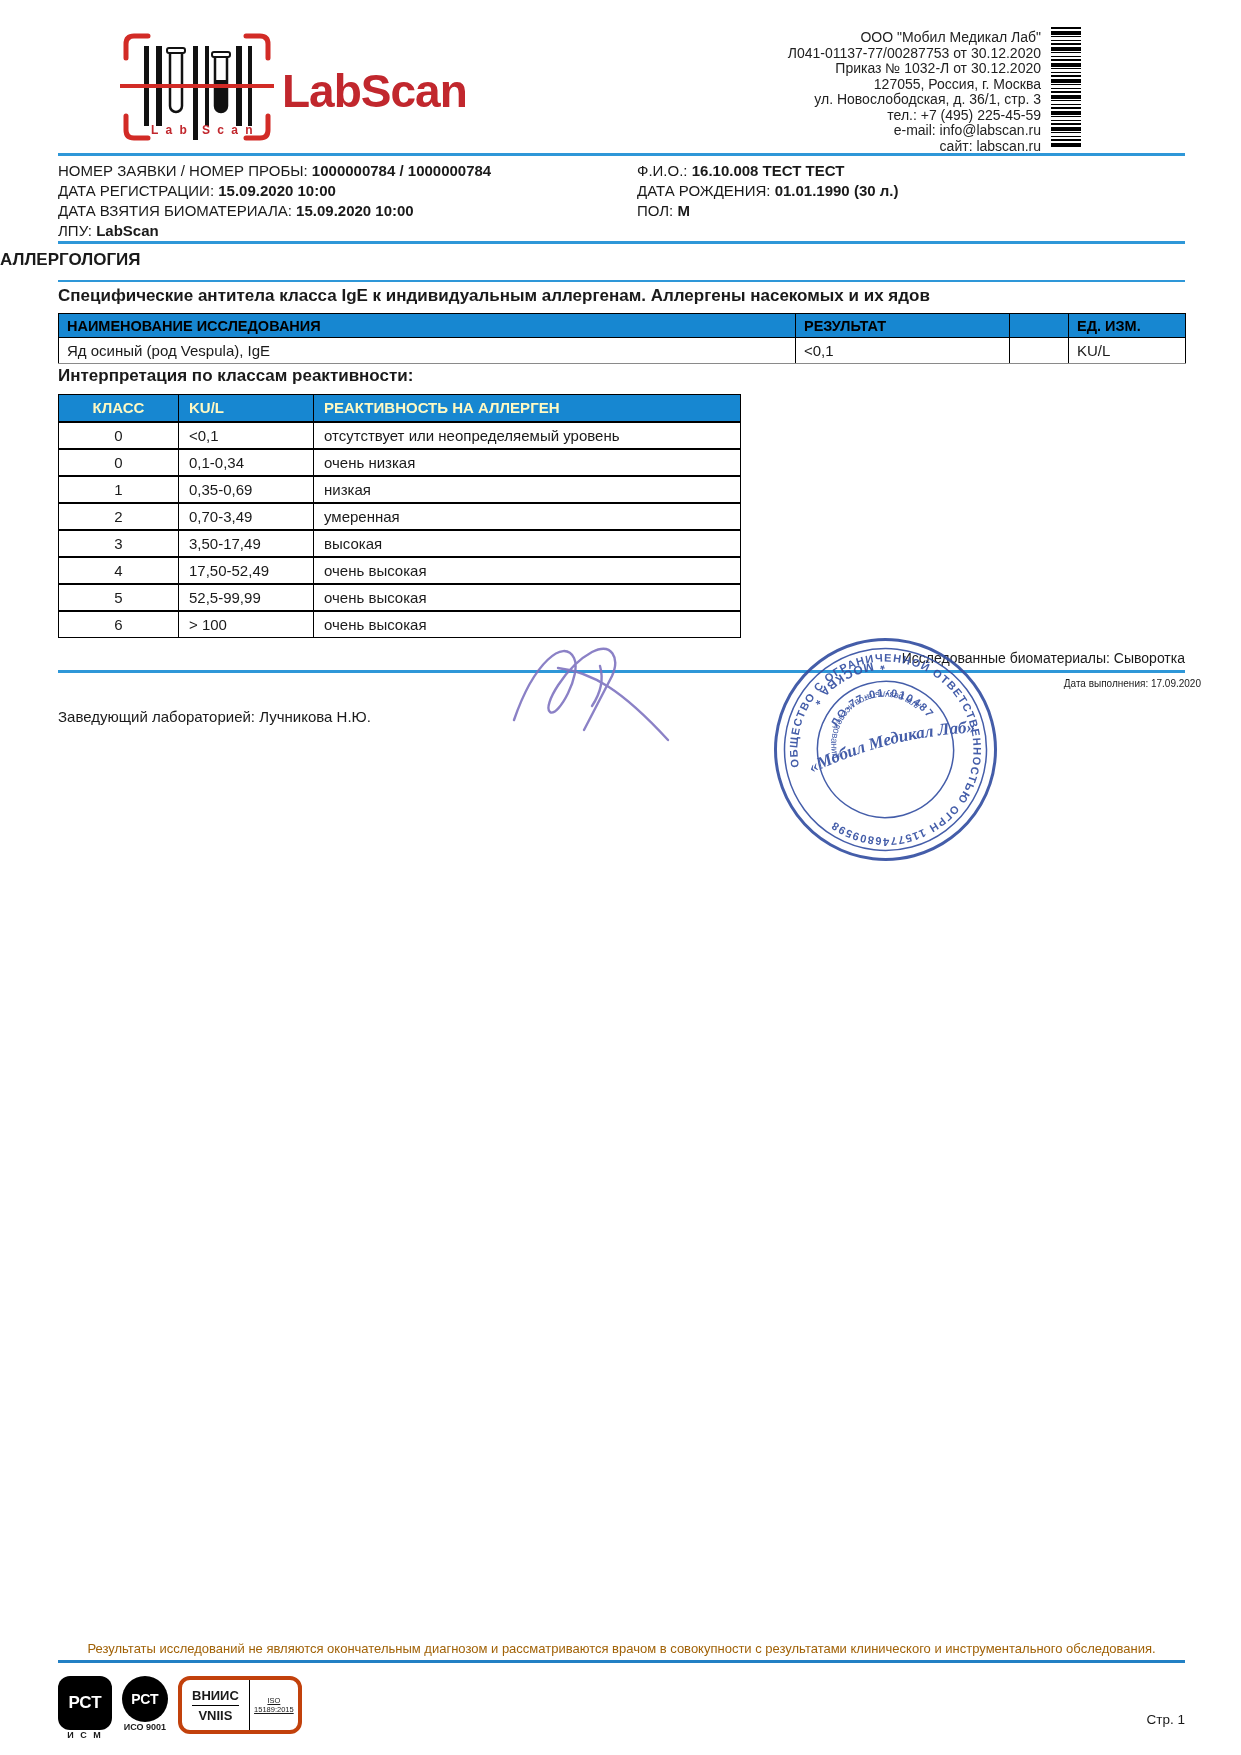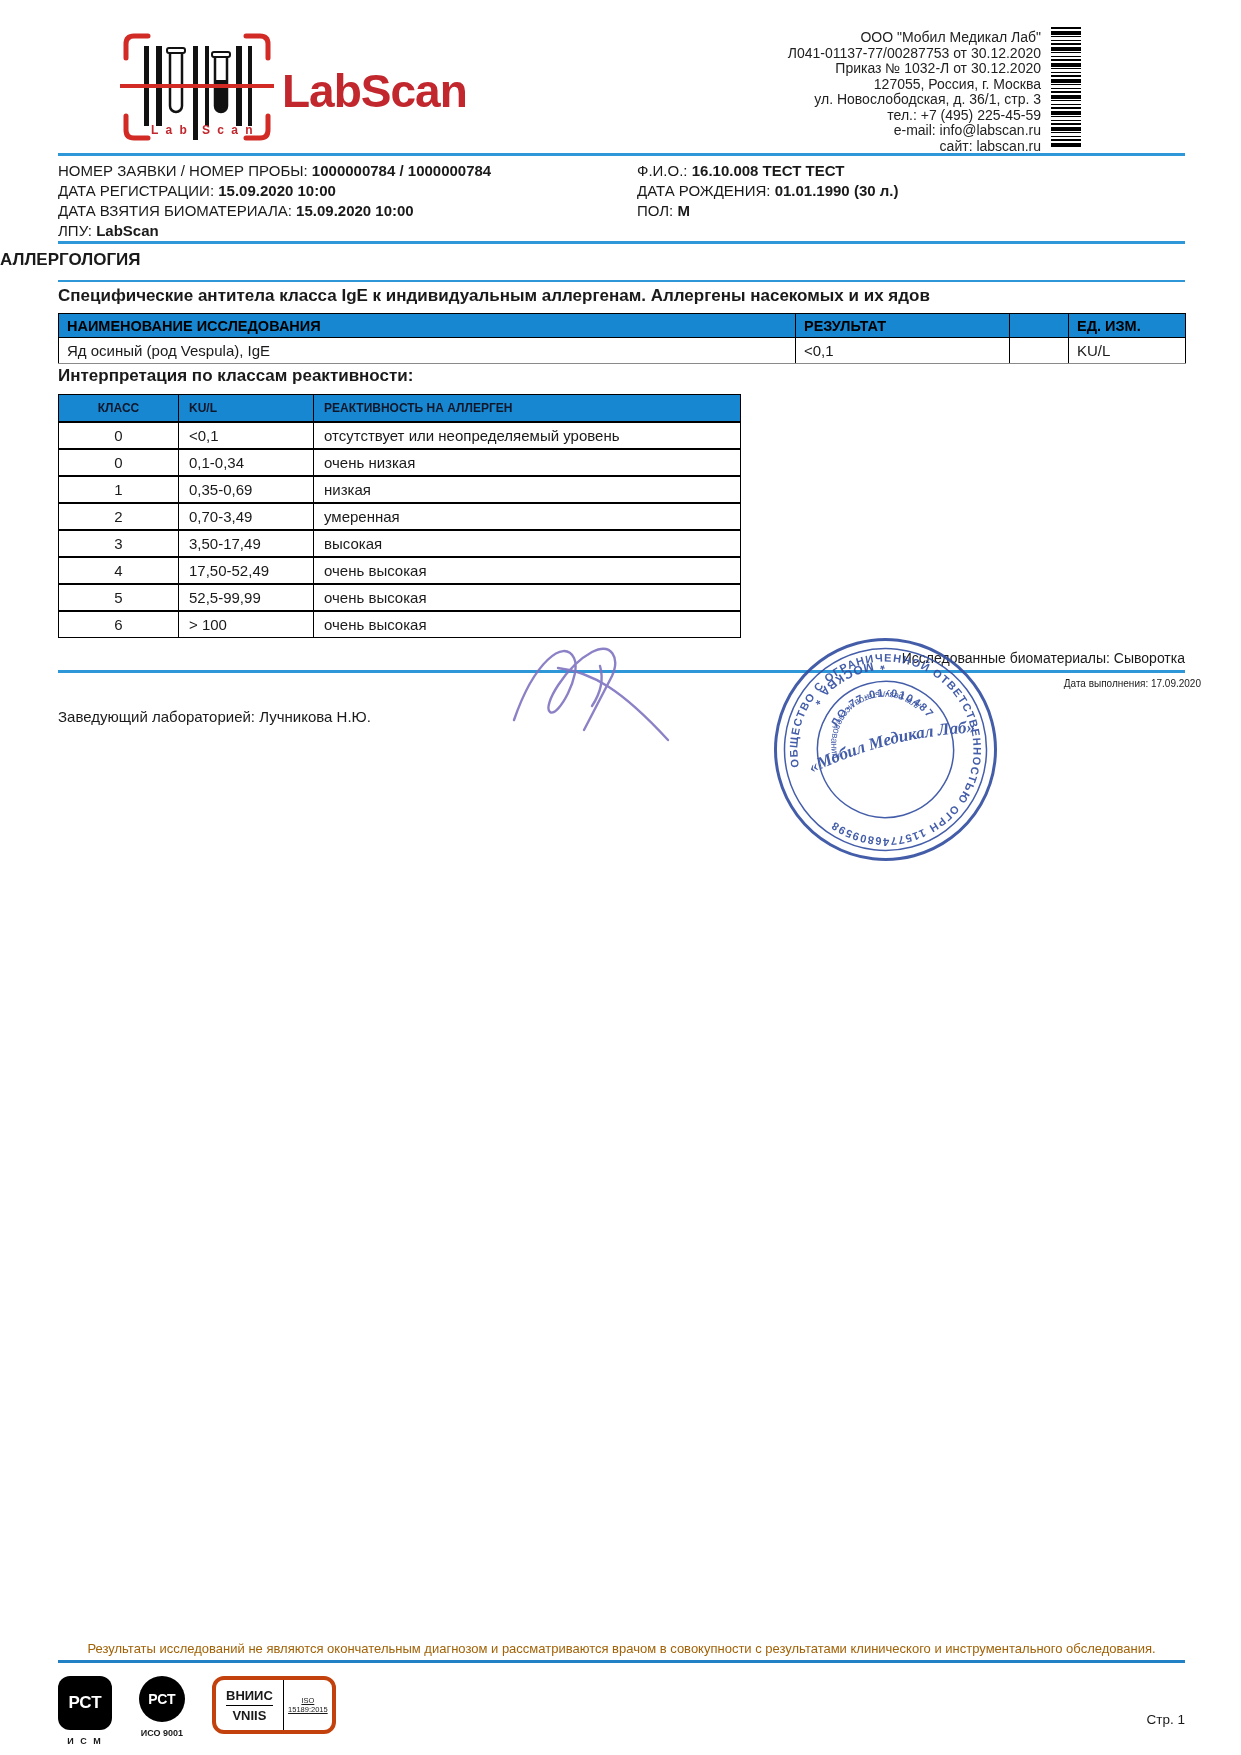--- a/index.html
+++ b/index.html
@@ -32,39 +32,39 @@
                font-size:17px; font-weight:bold; }
   .sub-title { position:absolute; top:286px; left:58px; font-size:17px; font-weight:bold; }
   .interp-title { position:absolute; top:366px; left:58px; font-size:17px; font-weight:bold; }
   
   table { border-collapse:collapse; }
   .t1 { position:absolute; left:58px; top:313px; width:1127px; table-layout:fixed; }
   .t1 th { background:#1787d1; color:#000000; font-size:14.5px; font-weight:bold; text-align:left;
            padding:3px 8px; border:1px solid #000; height:24px; }
   .t1 td { font-size:15px; padding:3px 8px; border:1px solid #000; border-bottom:1px solid #8a8a8a; height:26px; background:#fff; }
   .t2 { position:absolute; left:58px; top:394px; width:682px; table-layout:fixed; }
-  .t2 th { background:#1787d1; color:#0f172a; font-size:12px; font-weight:bold; text-align:left;
+  .t2 th { background:#1787d1; color:#fef9c3; font-size:15px; font-weight:bold; text-align:left;
            padding:4px 10px; border:1px solid #000; border-bottom:2px solid #000; height:27px; }
   .t2 td { font-size:15px; padding:3px 10px; border:1px solid #000; border-top:2px solid #000; height:27px; }
   .t2 td.cc, .t2 th.cc { text-align:center; }
   
   .biomat { position:absolute; top:650px; right:56px; font-size:14px; }
   .execdate { position:absolute; top:678px; right:40px; font-size:10px; }
   .labhead { position:absolute; top:708px; left:58px; font-size:15px; }
   
   .signature { position:absolute; left:500px; top:632px; }
   .stamp { position:absolute; left:768px; top:632px; opacity:0.92; }
   
   .disclaimer { position:absolute; top:1641px; left:58px; width:1127px; text-align:center;
                 font-size:13px; color:#a16207; }
-  .badges { position:absolute; left:58px; top:1676px; display:flex; align-items:flex-start; gap:27px; }
+  .badges { position:absolute; left:58px; top:1676px; display:flex; align-items:flex-start; gap:10px; }
   .badge-rst { width:54px; height:54px; background:#000; border-radius:12px; color:#fff;
                display:flex; align-items:center; justify-content:center; font-weight:bold; font-size:17px; }
   .badge-col { display:flex; flex-direction:column; align-items:center; font-size:9px; font-weight:bold; }
-  .badge-col .cap { margin-top:6px; letter-spacing:2px; }
+  .badge-col .cap { margin-top:0; letter-spacing:2px; }
   .badge-rst2 { width:46px; height:46px; background:#000; border-radius:50%; color:#fff;
                 display:flex; align-items:center; justify-content:center; font-weight:bold; font-size:14px; }
   .badge-vniis { display:flex; border:4px solid #c2410c; border-radius:12px; height:58px; overflow:hidden; }
   .vniis-main { padding:6px 10px; text-align:center; font-size:13px; font-weight:bold; border-right:1.5px solid #000;
                 display:flex; flex-direction:column; justify-content:center; }
   .vniis-main .line { border-top:1.5px solid #000; margin:2px 0; }
   .vniis-iso { width:48px; font-size:7.5px; display:flex; align-items:center; justify-content:center;
                text-align:center; padding:2px;text-decoration:underline; }
   .quality { position:absolute; left:330px; top:1678px; font-size:13.5px; line-height:19px; color:#1a1a1a; }
   .pageno { position:absolute; right:56px; top:1712px; font-size:13.5px; }

